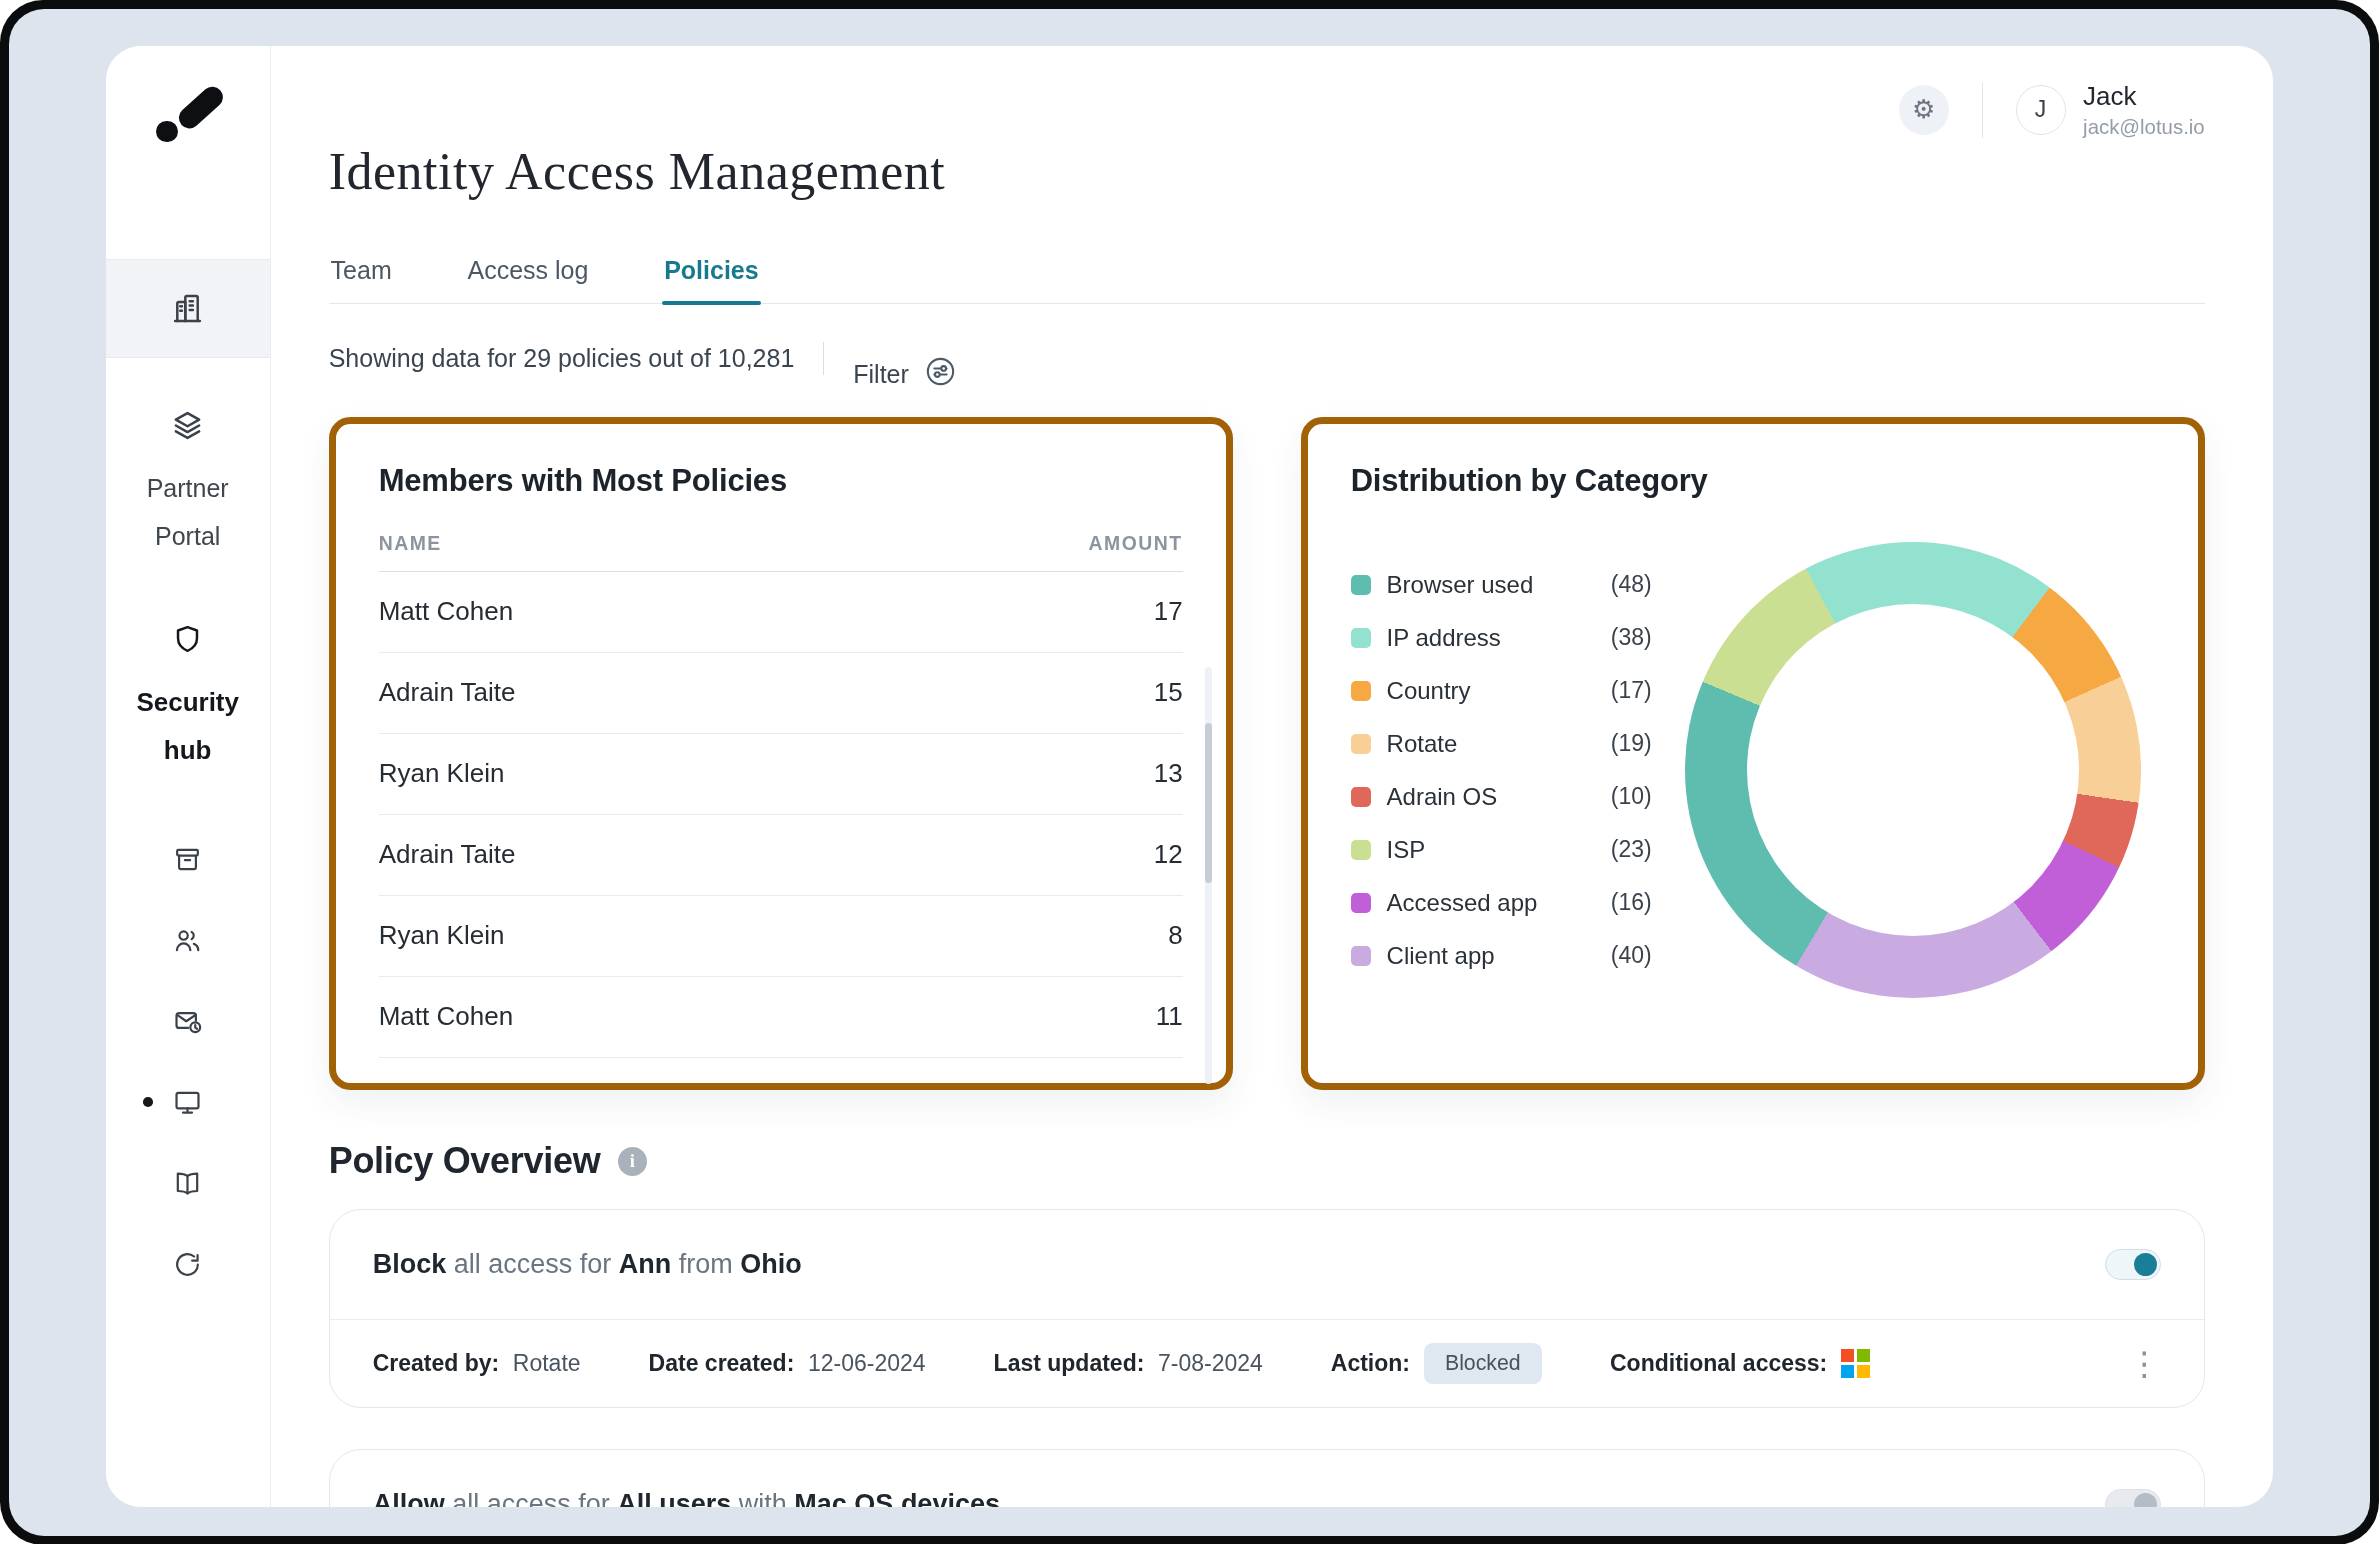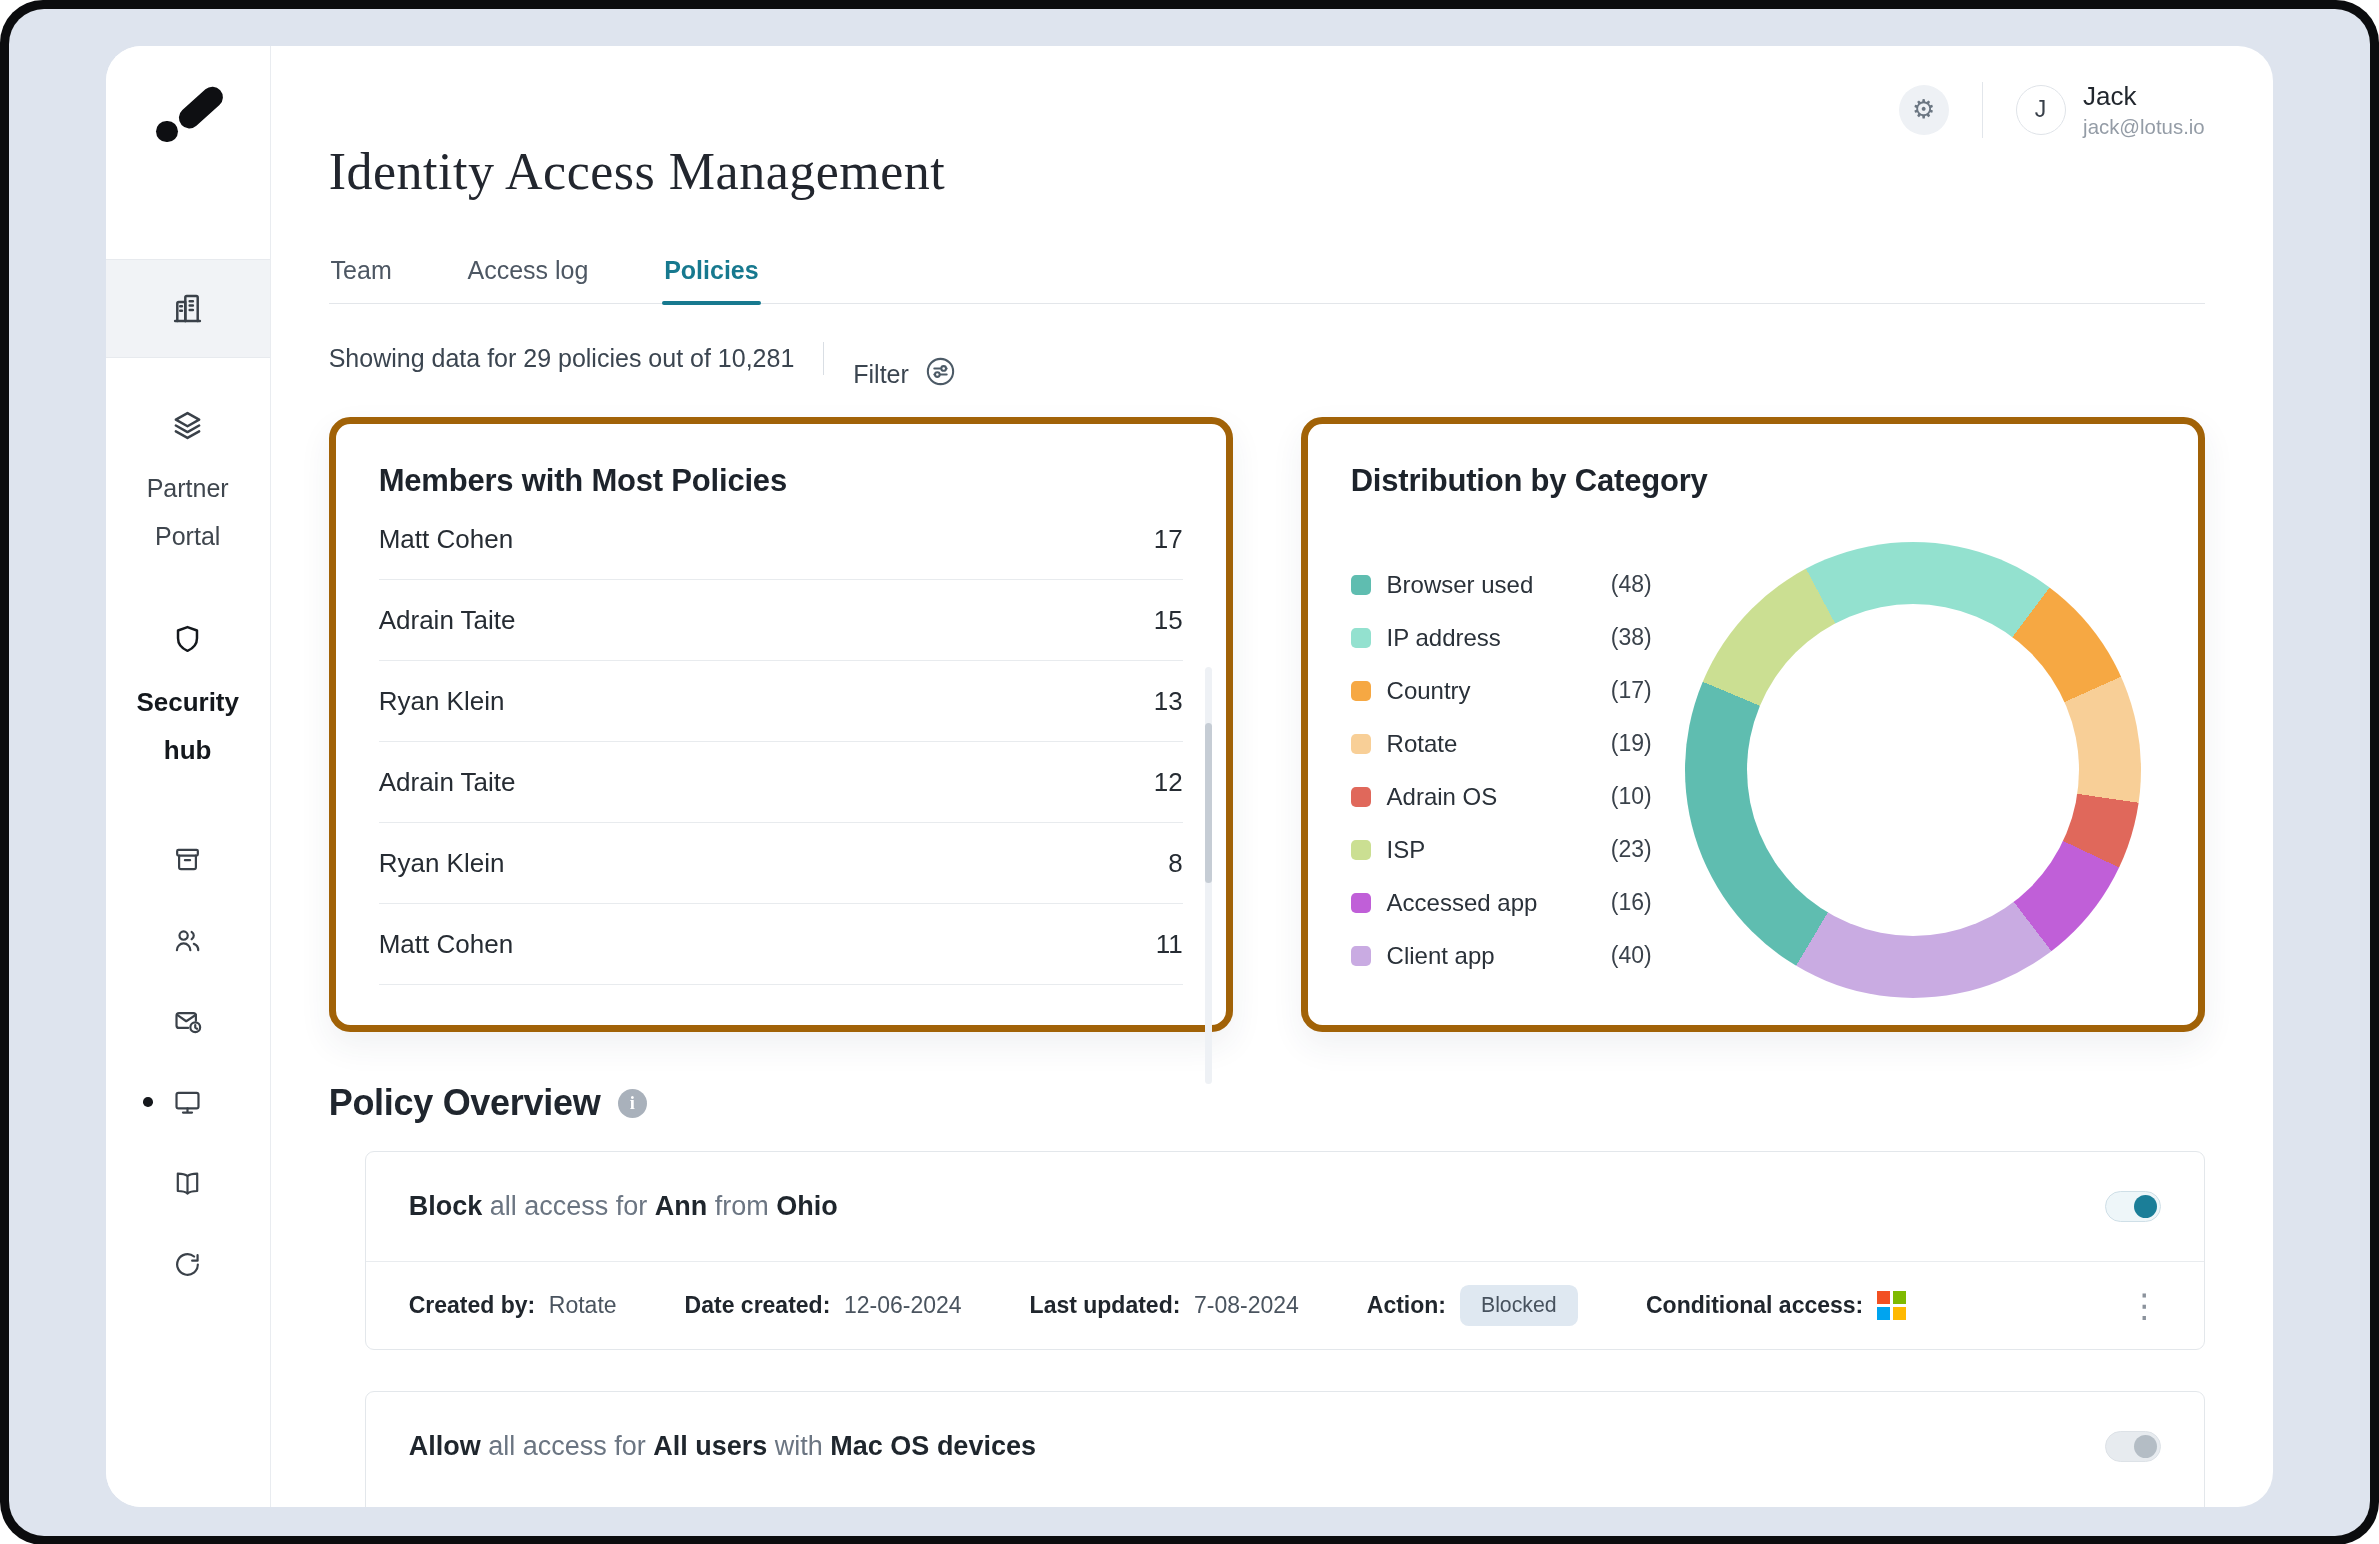--- a/index.html
+++ b/index.html
@@ -69,21 +69,21 @@
   .lcount { margin-left:auto; font-size:23px; color:#3a424b; }
   .donut-wrap { margin-left:auto; margin-right:13.6px; width:456px; height:456px; position:relative; }
   .donut { width:100%; height:100%; border-radius:50%; }
   .donut::after { content:""; position:absolute; inset:62px; background:#fff; border-radius:50%; }
 
   
   .section-head { margin-top:50px; display:flex; align-items:center; gap:17.5px; }
   .section-title { font-size:36px; font-weight:700; color:#20262e; letter-spacing:-0.3px; }
   .info-dot { width:29px; height:29px; border-radius:50%; background:#a9b1bb; color:#fff; font-size:18.4px; font-weight:700; display:flex; align-items:center; justify-content:center; cursor:pointer; font-family:"Liberation Serif",serif; }
 
-  .policy-card { margin-top:27px; border:1px solid #e3e7eb; border-radius:9px; background:#fff;margin-left:36px; }
+  .policy-card { margin-top:27px; border:1px solid #e3e7eb; border-radius:32px; background:#fff; }
   .policy-card.second { margin-top:41px; min-height:223px; }
   .p-top { display:flex; align-items:center; padding:37px 43px; }
   .p-sentence { font-size:27px; line-height:1.3; }
   .p-sentence .strong { font-weight:700; color:#1f262d; }
   .p-sentence .muted { color:#6b7582; }
   .p-div { height:1px; background:#e9ecef; }
   .p-meta { display:flex; align-items:center; padding:23px 43px; }
   .mitem { display:flex; align-items:center; margin-right:68px; }
   .mlabel { font-weight:700; font-size:23px; color:#20262d; margin-right:13.6px; white-space:nowrap; }
   .mvalue { font-size:23px; color:#4a545f; white-space:nowrap; }
@@ -237,20 +237,24 @@
                 <circle cx="9.7" cy="14.2" r="1.7" fill="#fff"></circle>
               </svg>
             </span>
           </button>
         </div>
 
         <div class="cards">
 
           <section class="card">
             <h2 class="card-title">Members with Most Policies</h2>
+            <div class="mhead">
+              <span>NAME</span>
+              <span>AMOUNT</span>
+            </div>
             <div>
                 <div class="mrow">
                   <span class="mname">Matt Cohen</span>
                   <span class="mamount">17</span>
                 </div>
                 <div class="mrow">
                   <span class="mname">Adrain Taite</span>
                   <span class="mamount">15</span>
                 </div>
                 <div class="mrow">

